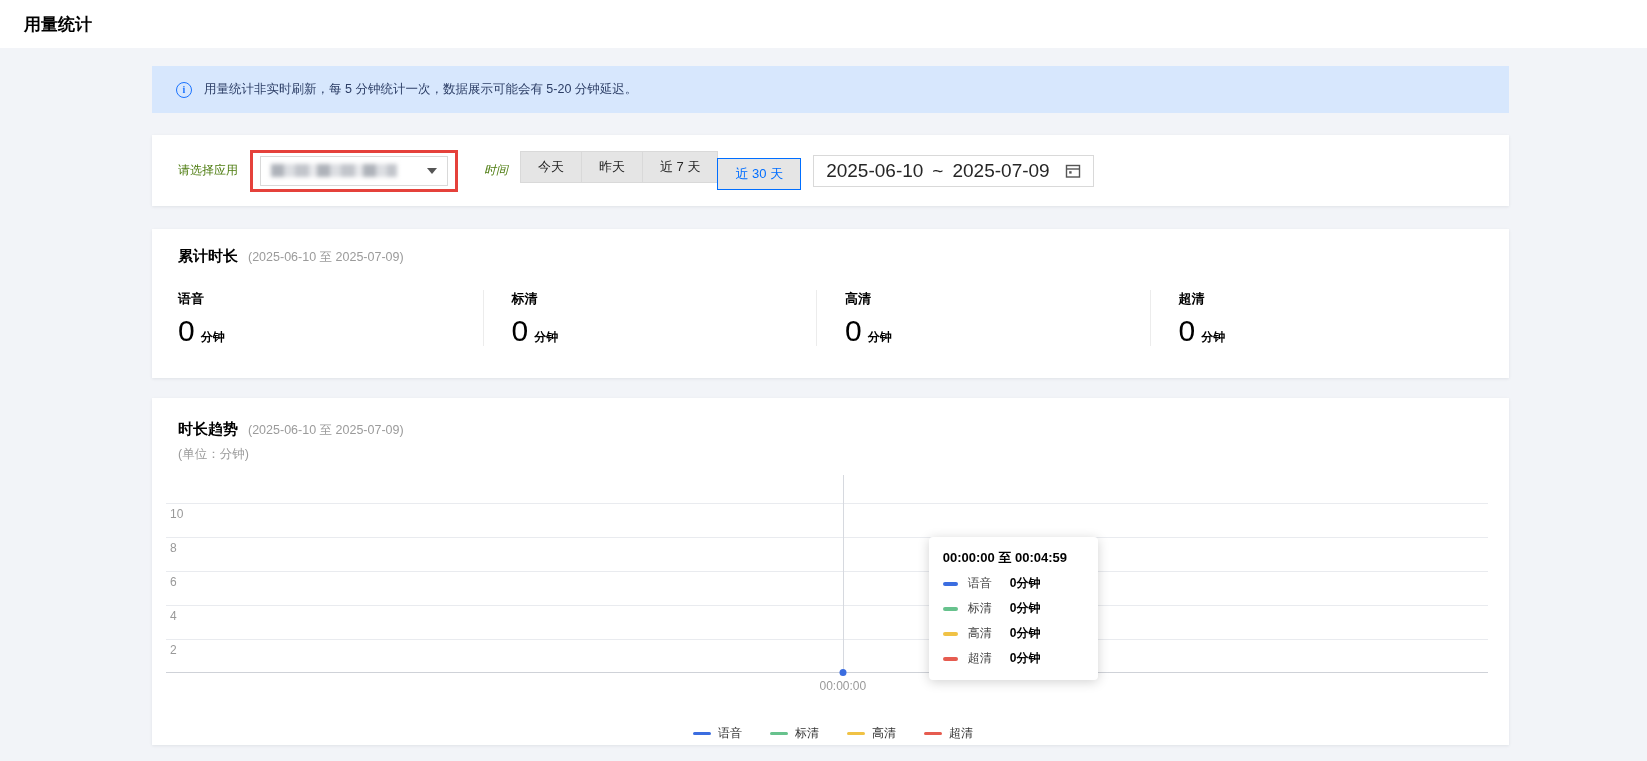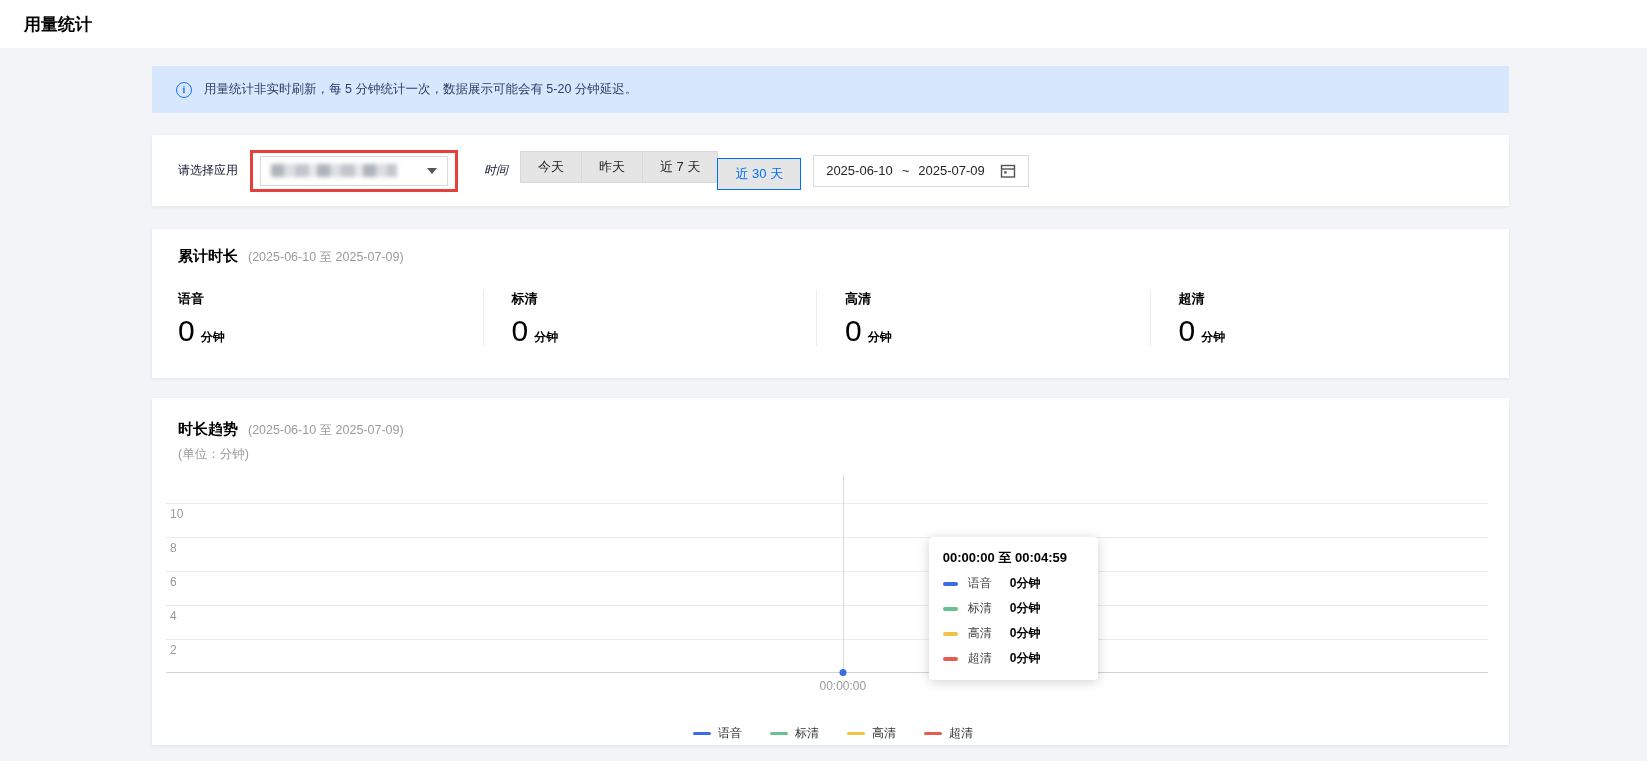--- a/index.html
+++ b/index.html
@@ -16,36 +16,36 @@
   .container { width:1357px; }
   
   .banner { height:47px; background:#d7e7fd; display:flex; align-items:center; padding:0 24px; }
   .info-ic { width:16px; height:16px; border:1.5px solid #1a73ff; border-radius:50%;
              color:#1a73ff; font-weight:bold; font-size:10px; line-height:13px; text-align:center;
              flex:0 0 16px; font-family:"Liberation Serif", serif; }
   .banner .txt { margin-left:12px; color:#2c3e66; font-size:12.5px; }
   
   .card { background:#fff; box-shadow:0 1px 3px rgba(0,21,41,.08); }
   .filter-card { margin-top:22px; height:71px; display:flex; align-items:center; padding:0 26px; }
-  .flabel { color:#0f172a; margin-right:12px; white-space:nowrap; }
+  .flabel { color:#4d7c0f; margin-right:12px; white-space:nowrap; }
   .red-box { border:3px solid #e5413b; padding:3px 7px; display:inline-block; }
   .select { width:188px; height:30px; border:1px solid #d9d9d9; background:#fff;
             display:flex; align-items:center; justify-content:space-between; padding:0 10px; cursor:pointer; }
   .redacted { width:126px; height:13px; filter:blur(2.2px);
               background:repeating-linear-gradient(90deg,#aeb2b9 0 13px,#dcdee2 13px 24px,#c2c5cb 24px 38px,#e8e9ec 38px 46px); }
   .caret { width:0; height:0; border-left:5px solid transparent; border-right:5px solid transparent;
            border-top:6px solid #555; }
   .time-label { margin-left:26px;font-style:italic; }
   .btn-group { display:flex; }
   .btn-group .rbtn { height:32px; padding:0 17px; background:#e5e5e5; border:1px solid #d9d9d9;
             margin-left:-1px; font-size:13px; color:#262626; display:flex; align-items:center; cursor:pointer; }
   .btn-group .rbtn:first-child { margin-left:0; }
   .btn-group .rbtn.selected { border-color:#006eff; color:#006eff; z-index:2; position:relative;margin-top:7px; }
   .date-box { margin-left:12px; height:32px; border:1px solid #d9d9d9; background:#fff;
-              display:flex; align-items:center; padding:0 12px; gap:9px; font-size:13px; color:#262626; cursor:pointer; }
+              display:flex; align-items:center; padding:0 12px; gap:9px; font-size:19px; color:#262626; cursor:pointer; }
   .date-box .sep { color:#262626; }
   .cal { margin-left:6px; display:inline-flex; }
   
   .summary-card { margin-top:23px; height:149px; padding:18px 26px 0 26px; }
   .card-head { display:flex; align-items:baseline; }
   .card-title { font-size:15px; font-weight:bold; color:#000; }
   .card-sub { margin-left:10px; color:#9b9b9b; font-size:12.5px; }
   .stats { display:flex; margin-top:24px; }
   .stat { flex:1; padding-left:28px; border-left:1px solid #ececec; }
   .stat:first-child { padding-left:0; border-left:none; }

